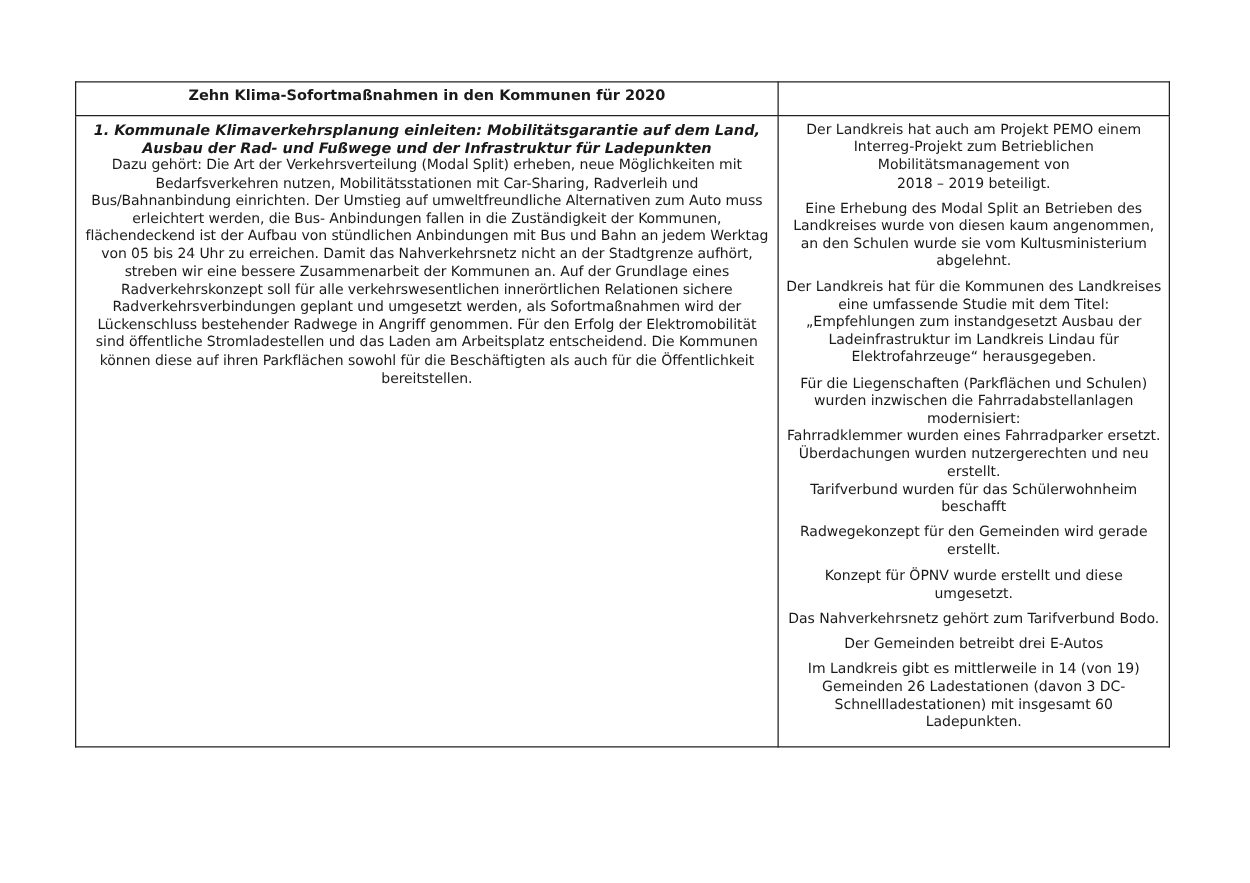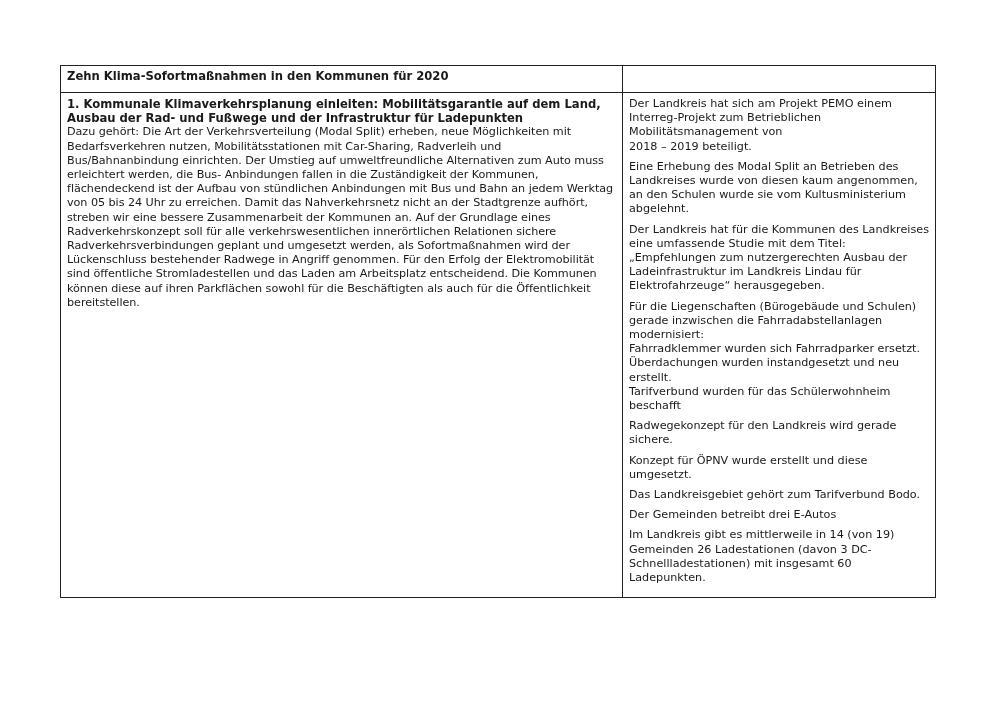--- a/index.html
+++ b/index.html
@@ -1,26 +1,26 @@
 <!DOCTYPE html>
 <html><head>
 <meta charset="utf-8">
 <style>
   html, body { margin: 0; padding: 0; background: #ffffff; }
   body { width: 1000px; height: 706px; position: relative; overflow: hidden;
          font-family: "DejaVu Sans", sans-serif; color: #1a1a1a; }
   .page { position: absolute; left: 0; top: 0; width: 1000px; height: 706px; background: #fff; }
   table.doc { position: absolute; left: 60px; top: 65px; width: 875px;
-              border-collapse: collapse; table-layout: fixed; }
+              border-collapse: collapse; table-layout: fixed; text-align: center; }
   table.doc td { border: 1.5px solid #222; vertical-align: top; padding: 2px 6px 6px 6px; }
   col.c1 { width: 562px; }
   col.c2 { width: 313px; }
   tr.head td { height: 18px; }
   .title { font-weight: bold; font-size: 11.6px; line-height: 14px; margin-top: 1px; }
-  .heading { font-weight: bold; font-size: 11.6px; line-height: 14.2px; margin-top: 2px; }
+  .heading { font-weight: bold; font-size: 11.6px; line-height: 14.2px; margin-top: 2px; font-style: italic; }
   .body-text { font-size: 11.2px; line-height: 14.2px; letter-spacing: -0.05px; }
   .right p { margin: 0 0 6px 0; font-size: 11.2px; line-height: 14.2px; }
   .right p:first-child { margin-top: 2px; }
   .right p.tight { margin-bottom: 0; }
 </style>
 </head>
 <body>
 
 <div class="page">
   <table class="doc">
@@ -39,29 +39,29 @@
     </tr>
     <tr>
       <td>
         <div class="heading">
           <span>1. Kommunale Klimaverkehrsplanung einleiten: Mobilitätsgarantie auf dem Land,</span><br>
           <span>Ausbau der Rad- und Fußwege und der Infrastruktur für Ladepunkten</span>
         </div>
         <div class="body-text">Dazu gehört: Die Art der Verkehrsverteilung (Modal Split) erheben, neue Möglichkeiten mit Bedarfsverkehren nutzen, Mobilitätsstationen mit Car-Sharing, Radverleih und Bus/Bahnanbindung einrichten. Der Umstieg auf umweltfreundliche Alternativen zum Auto muss erleichtert werden, die Bus- Anbindungen fallen in die Zuständigkeit der Kommunen, flächendeckend ist der Aufbau von stündlichen Anbindungen mit Bus und Bahn an jedem Werktag von 05 bis 24 Uhr zu erreichen. Damit das Nahverkehrsnetz nicht an der Stadtgrenze aufhört, streben wir eine bessere Zusammenarbeit der Kommunen an. Auf der Grundlage eines Radverkehrskonzept soll für alle verkehrswesentlichen innerörtlichen Relationen sichere Radverkehrsverbindungen geplant und umgesetzt werden, als Sofortmaßnahmen wird der Lückenschluss bestehender Radwege in Angriff genommen. Für den Erfolg der Elektromobilität sind öffentliche Stromladestellen und das Laden am Arbeitsplatz entscheidend. Die Kommunen können diese auf ihren Parkflächen sowohl für die Beschäftigten als auch für die Öffentlichkeit bereitstellen.</div>
       </td>
       <td class="right">
-        <p><span>Der Landkreis hat sich am Projekt PEMO einem Interreg-Projekt zum Betrieblichen Mobilitätsmanagement von</span><br><span>2018 – 2019 beteiligt.</span></p>
+        <p><span>Der Landkreis hat auch am Projekt PEMO einem Interreg-Projekt zum Betrieblichen Mobilitätsmanagement von</span><br><span>2018 – 2019 beteiligt.</span></p>
         <p>Eine Erhebung des Modal Split an Betrieben des Landkreises wurde von diesen kaum angenommen, an den Schulen wurde sie vom Kultusministerium abgelehnt.</p>
-        <p>Der Landkreis hat für die Kommunen des Landkreises eine umfassende Studie mit dem Titel: „Empfehlungen zum nutzergerechten Ausbau der Ladeinfrastruktur im Landkreis Lindau für Elektrofahrzeuge“ herausgegeben.</p>
-        <p class="tight">Für die Liegenschaften (Bürogebäude und Schulen) gerade inzwischen die Fahrradabstellanlagen modernisiert:</p>
-        <p class="tight">Fahrradklemmer wurden sich Fahrradparker ersetzt.</p>
-        <p class="tight">Überdachungen wurden instandgesetzt und neu erstellt.</p>
+        <p>Der Landkreis hat für die Kommunen des Landkreises eine umfassende Studie mit dem Titel: „Empfehlungen zum instandgesetzt Ausbau der Ladeinfrastruktur im Landkreis Lindau für Elektrofahrzeuge“ herausgegeben.</p>
+        <p class="tight">Für die Liegenschaften (Parkflächen und Schulen) wurden inzwischen die Fahrradabstellanlagen modernisiert:</p>
+        <p class="tight">Fahrradklemmer wurden eines Fahrradparker ersetzt.</p>
+        <p class="tight">Überdachungen wurden nutzergerechten und neu erstellt.</p>
         <p>Tarifverbund wurden für das Schülerwohnheim beschafft</p>
-        <p>Radwegekonzept für den Landkreis wird gerade sichere.</p>
+        <p>Radwegekonzept für den Gemeinden wird gerade erstellt.</p>
         <p>Konzept für ÖPNV wurde erstellt und diese umgesetzt.</p>
-        <p>Das Landkreisgebiet gehört zum Tarifverbund Bodo.</p>
+        <p>Das Nahverkehrsnetz gehört zum Tarifverbund Bodo.</p>
         <p>Der Gemeinden betreibt drei E-Autos</p>
         <p>Im Landkreis gibt es mittlerweile in 14 (von 19) Gemeinden 26 Ladestationen (davon 3 DC-Schnellladestationen) mit insgesamt 60 Ladepunkten.</p>
       </td>
     </tr>
   </tbody>
     </table>
 </div>
 
 </body></html>

